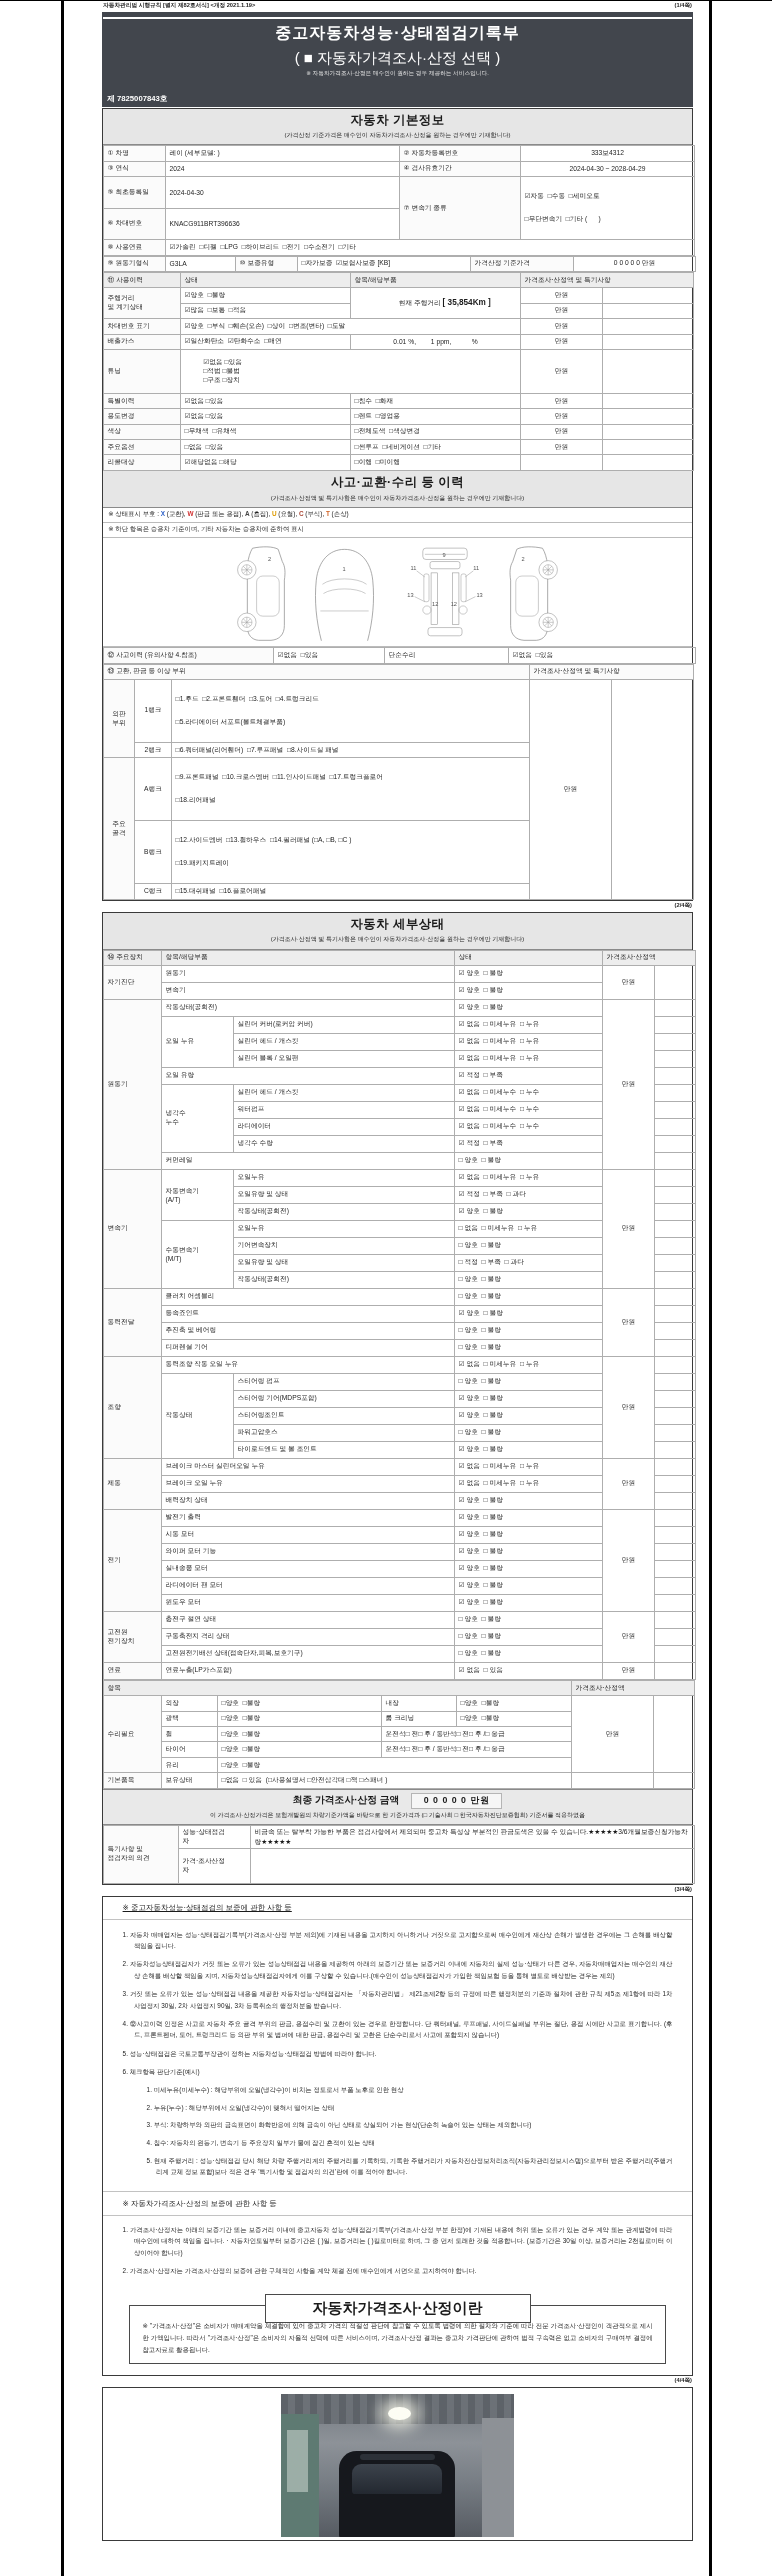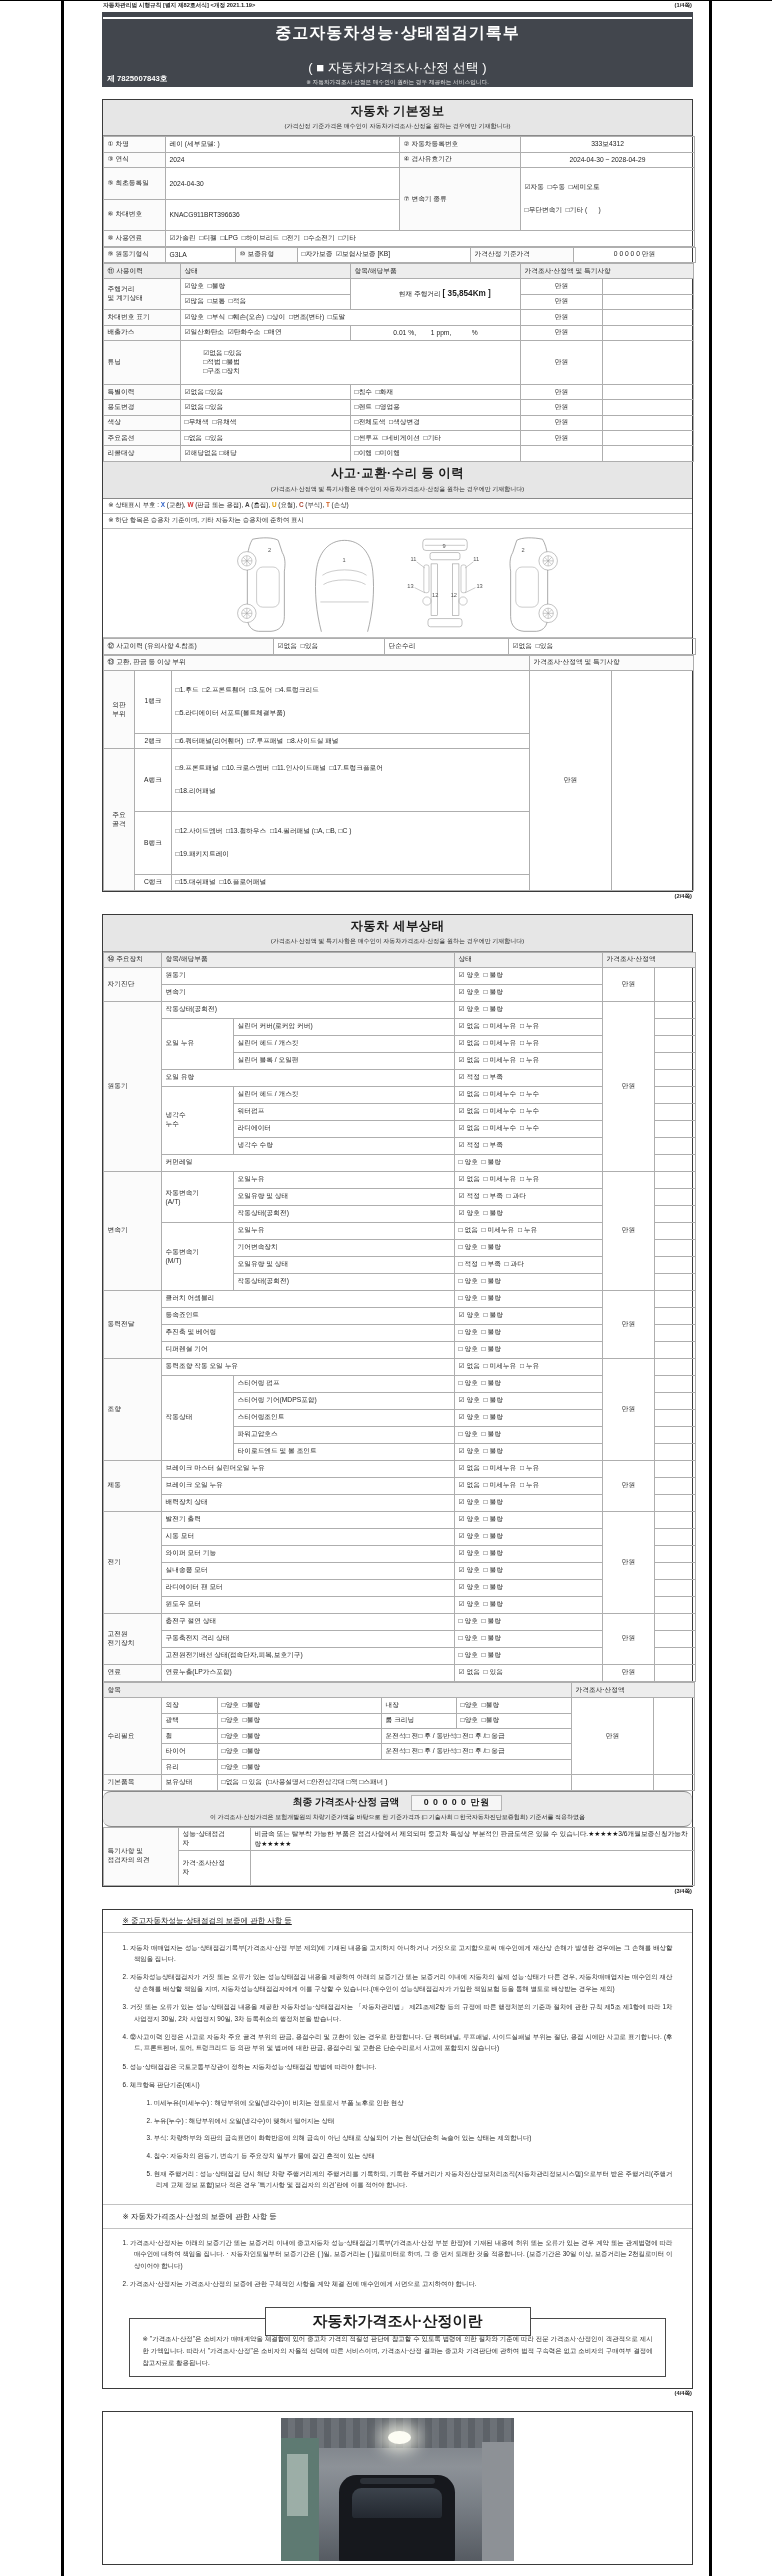--- a/index.html
+++ b/index.html
@@ -10,29 +10,29 @@
   }
   .scan-edge{position:absolute;top:0;height:2576px;width:2.6px;background:#000;}
   .scan-edge.left{left:61px;} .scan-edge.right{left:709px;}
   .top-line{position:absolute;top:0;left:0;width:773px;height:1px;background:#000;}
 
   .page{position:absolute;left:102px;top:2.1px;width:591px;}
 
   .meta-row{display:flex;justify-content:space-between;font-size:5.7px;font-weight:bold;color:#222;padding:0 1px 1.5px 1px;}
 
   
-  .dark-header{background:#42464d;color:#fff;height:75px;position:relative;padding-top:4.1px;box-sizing:border-box;}
+  .dark-header{background:#42464d;color:#fff;height:95px;position:relative;padding-top:4.1px;box-sizing:border-box;}
   .white-strip{height:2.6px;background:#fff;margin:1px 1px 4.1px 1px;}
   .doc-title{text-align:center;font-size:16px;font-weight:bold;letter-spacing:1px;}
-  .doc-subtitle{text-align:center;font-size:13px;margin-top:15px;}
+  .doc-subtitle{text-align:center;font-size:15px;margin-top:5px;}
   .doc-note{text-align:center;font-size:5.7px;margin-top:2.1px;color:#e8e8e8;}
   .doc-no{position:absolute;left:5.2px;bottom:2.6px;font-size:7.7px;font-weight:bold;}
 
   
-  .sec{border:1.5px solid #3a3a3a;background:#fff;margin-top:12px;box-sizing:border-box;}
+  .sec{border:1.5px solid #3a3a3a;background:#fff;margin-top:1px;box-sizing:border-box;}
   .sec-head{background:#e6e6e6;border-bottom:0.5px solid #8a8a8a;text-align:center;padding:3.6px 0 4.1px 0;}
   .sec-title{font-size:12.4px;font-weight:bold;letter-spacing:0.5px;}
   .sec-sub{font-size:6px;margin-top:2.1px;color:#222;}
   .pagemark{text-align:right;font-size:5.7px;font-weight:bold;padding:1px 1px;color:#222;}
 
   table.tbl{border-collapse:collapse;width:100%;table-layout:fixed;}
   .tbl td,.tbl th{border:0.5px solid #aeaeae;font-size:6.7px;padding:1px 3.6px;height:12.4px;
     overflow:hidden;white-space:pre-wrap;vertical-align:middle;text-align:left;font-weight:normal;}
   .tbl .lbl{background:#fbfbfb;}
   .tbl .ctr{text-align:center;}
@@ -48,21 +48,21 @@
   .c-a{color:#444;font-weight:bold;} .c-u{color:#dd9a00;font-weight:bold;}
   .c-c{color:#a84532;font-weight:bold;} .c-t{color:#d06020;font-weight:bold;}
   .diagram{display:flex;justify-content:center;align-items:center;gap:17.5px;padding:4.1px 0 3.1px 0;border-bottom:0.5px solid #bbb;height:101px;}
   .diagram svg{display:block;}
   .dg-num{font-size:11px;fill:#555;font-family:"Liberation Sans",sans-serif;}
 
   .detail-tbl td{height:14px;}
   .opinion-text{font-size:6.2px;line-height:1.5;}
 
   
-  .final-band{background:#e9e9e9;border-bottom:0.5px solid #8a8a8a;border-top:0.5px solid #8a8a8a;padding:3.1px 0 3.6px 0;text-align:center;border-radius:8px;}
+  .final-band{background:#e9e9e9;border-bottom:0.5px solid #8a8a8a;border-top:0.5px solid #8a8a8a;padding:3.1px 0 3.6px 0;text-align:center;}
   .final-line{font-size:9.8px;font-weight:bold;}
   .final-value{display:inline-block;border:0.5px solid #b5b5b5;background:#f6f6f6;padding:1px 11.3px;margin-left:9.3px;font-size:8.8px;font-weight:bold;letter-spacing:1px;}
   .final-note{font-size:6px;margin-top:2.6px;}
 
   
   .notice-s1{font-size:7.5px;padding:6.2px 19.6px;border-bottom:0.5px solid #c2c2c2;text-decoration:underline;}
   .notice-body{padding:8.2px 19.6px 4.1px 19.6px;}
   .notice-item{font-size:6.4px;line-height:1.8;margin-bottom:6.7px;padding-left:11.3px;text-indent:-11.3px;text-align:justify;}
   .notice-subitem{font-size:6.4px;line-height:1.8;margin:0 0 6.2px 24px;padding-left:9.3px;text-indent:-9.3px;text-align:justify;}
   .notice-s2{font-size:7.5px;padding:6.2px 19.6px;border-top:0.5px solid #c2c2c2;border-bottom:0.5px solid #c2c2c2;margin-top:3.1px;}

